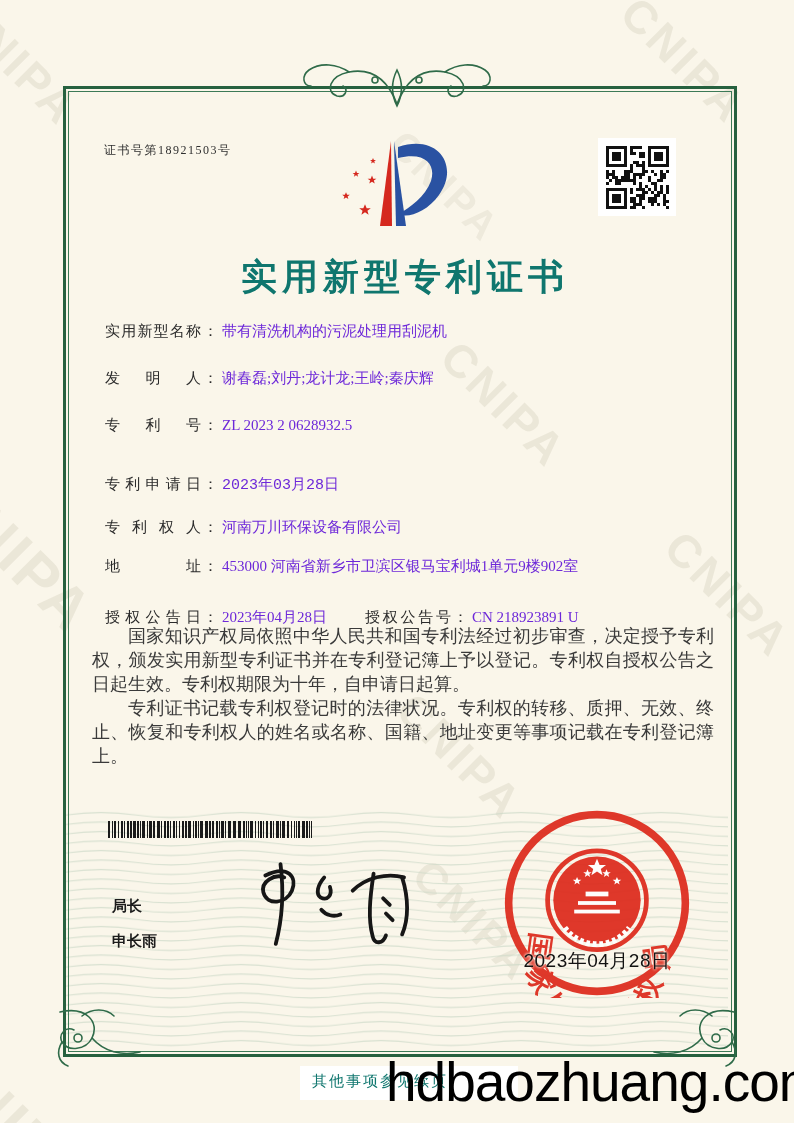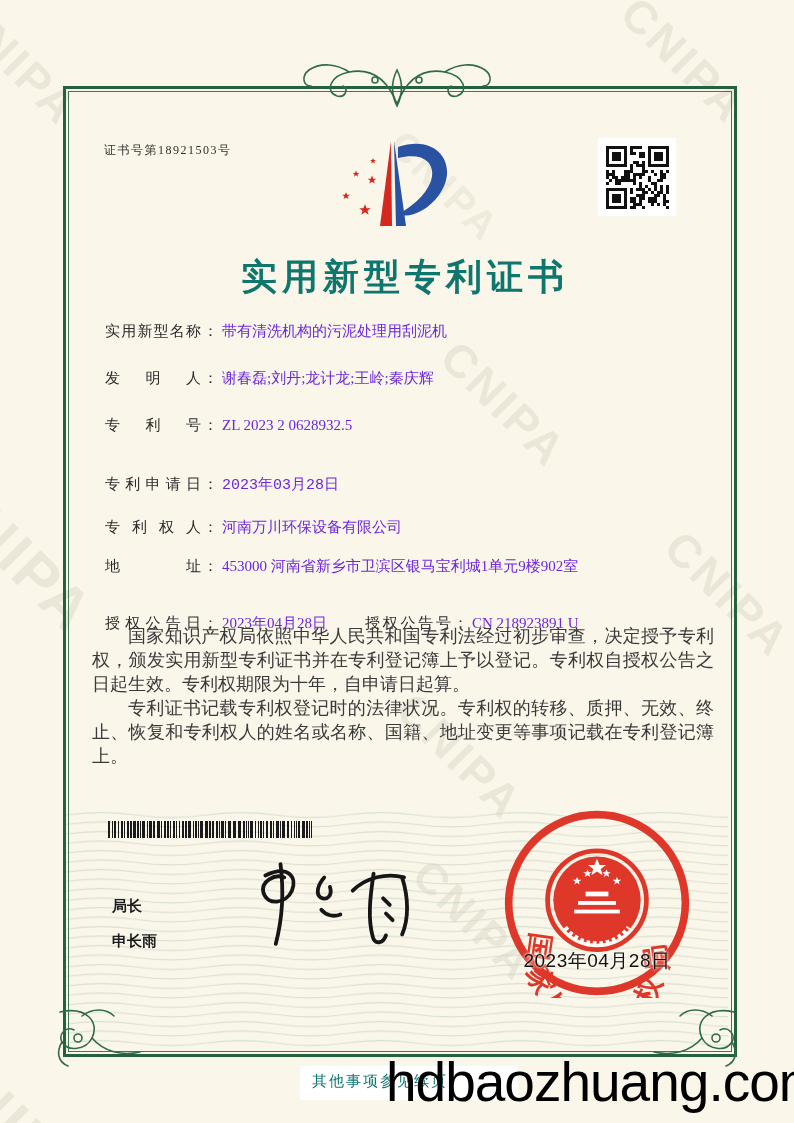--- a/index.html
+++ b/index.html
@@ -295,21 +295,21 @@
     </div>
     <div class="frow" style="top:153px;font-family:Liberation Mono, monospace;">
       <span class="lbl">专利申请日</span><span class="colon">：</span><span class="val">2023年03月28日</span>
     </div>
     <div class="frow" style="top:196px;">
       <span class="lbl">专利权人</span><span class="colon">：</span><span class="val">河南万川环保设备有限公司</span>
     </div>
     <div class="frow" style="top:235px;">
       <span class="lbl">地址</span><span class="colon">：</span><span class="val">453000 河南省新乡市卫滨区银马宝利城1单元9楼902室</span>
     </div>
-    <div class="frow" style="top:292px;">
+    <div class="frow" style="top:286px;">
       <span class="lbl">授权公告日</span><span class="colon">：</span><span class="val">2023年04月28日</span><span class="lbl2">授权公告号</span><span class="colon">：</span><span class="val">CN 218923891 U</span>
     </div>
   </div>
 
   <div class="paras">
     <p>国家知识产权局依照中华人民共和国专利法经过初步审查，决定授予专利权，颁发实用新型专利证书并在专利登记簿上予以登记。专利权自授权公告之日起生效。专利权期限为十年，自申请日起算。</p>
     <p>专利证书记载专利权登记时的法律状况。专利权的转移、质押、无效、终止、恢复和专利权人的姓名或名称、国籍、地址变更等事项记载在专利登记簿上。</p>
   </div>
 
   <svg class="barcode" id="barcode" width="208" height="17" fill="#1a1a1a">

